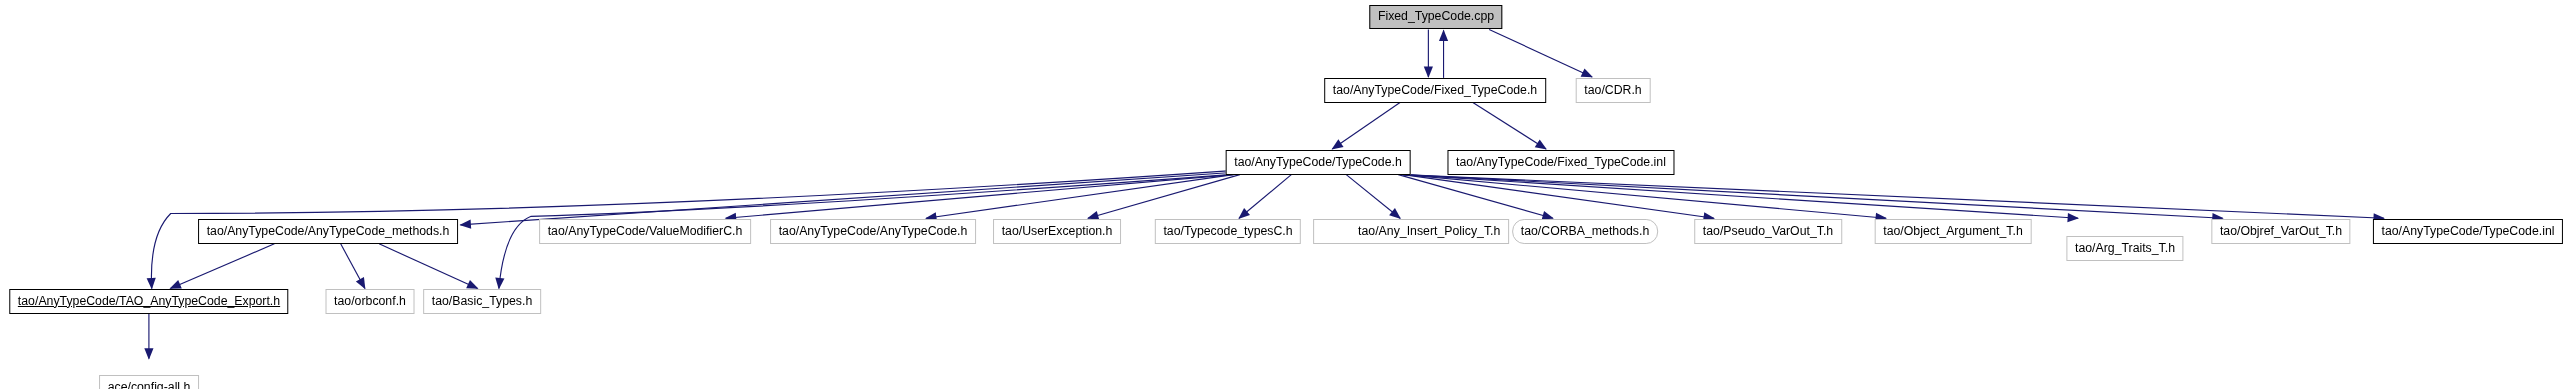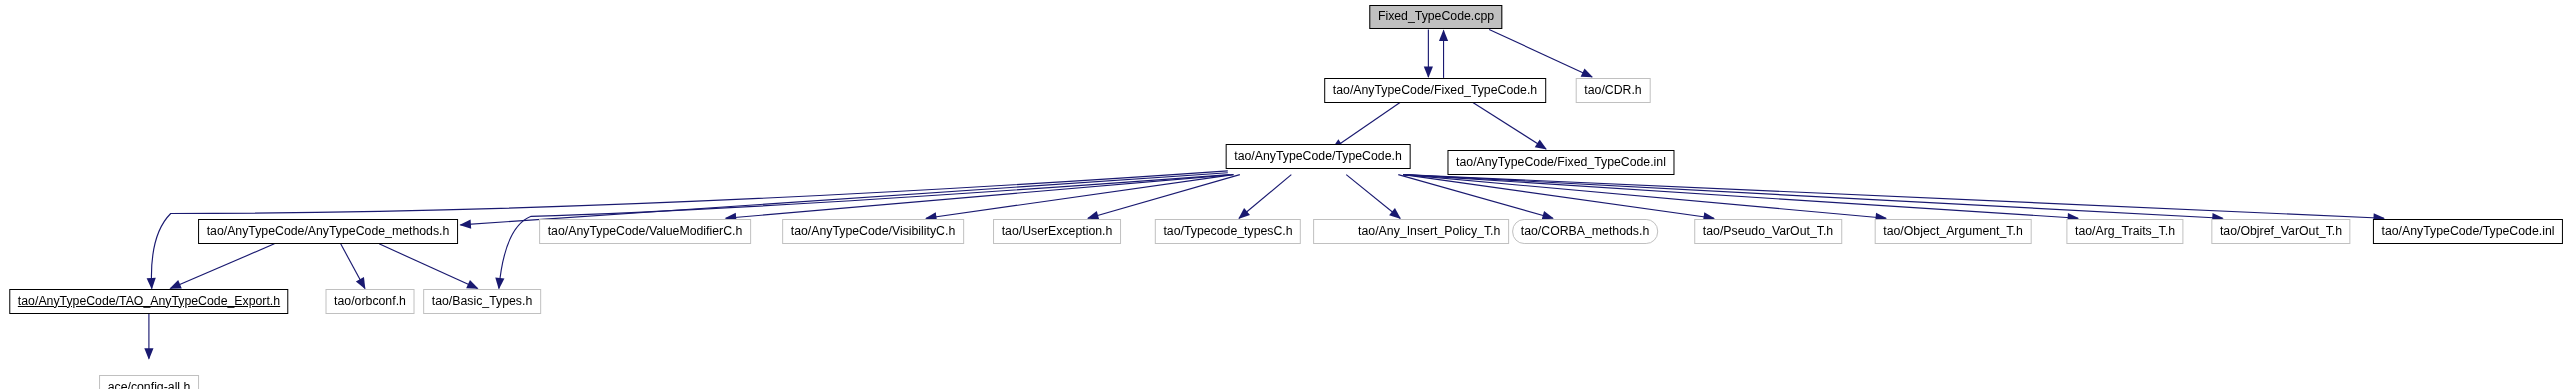--- a/index.html
+++ b/index.html
@@ -47,32 +47,32 @@
         <path class="edge" d="M289.3,257 L179.68,304" marker-end="url(#arr)"></path>
         <path class="edge" d="M359.2,257 L384.72,304" marker-end="url(#arr)"></path>
         <path class="edge" d="M399.7,257 L503.52,304" marker-end="url(#arr)"></path>
         <path class="edge" d="M157,331 L157,378" marker-end="url(#arr)"></path>
       </g>
   </svg>
   <div id="nodes">
       <div class="node root" style="left: 1436px; top: 4.7px;">Fixed_TypeCode.cpp</div>
       <div class="node internal" style="left: 1435px; top: 78px;">tao/AnyTypeCode/Fixed_TypeCode.h</div>
       <div class="node external" style="left: 1613px; top: 78px;">tao/CDR.h</div>
-      <div class="node internal" style="left: 1318px; top: 144px;">tao/AnyTypeCode/TypeCode.h</div>
+      <div class="node internal" style="left: 1318px; top: 150px;">tao/AnyTypeCode/TypeCode.h</div>
       <div class="node internal" style="left: 1561px; top: 150px;">tao/AnyTypeCode/Fixed_TypeCode.inl</div>
       <div class="node internal" style="left: 328px; top: 219px;">tao/AnyTypeCode/AnyTypeCode_methods.h</div>
       <div class="node external" style="left: 645px; top: 219px;">tao/AnyTypeCode/ValueModifierC.h</div>
-      <div class="node external" style="left: 873px; top: 219px;">tao/AnyTypeCode/VisibilityC.h</div>
+      <div class="node external" style="left: 873px; top: 219px;">tao/AnyTypeCode/AnyTypeCode.h</div>
       <div class="node external" style="left: 1057px; top: 219px;">tao/UserException.h</div>
       <div class="node external" style="left: 1228px; top: 219px;">tao/Typecode_typesC.h</div>
       <div class="node external" style="left: 1411px; top: 219px; padding-left: 44px;">tao/Any_Insert_Policy_T.h</div>
       <div class="node external" style="left: 1585px; top: 219px; border-radius: 12px;">tao/CORBA_methods.h</div>
       <div class="node external" style="left: 1768px; top: 219px;">tao/Pseudo_VarOut_T.h</div>
       <div class="node external" style="left: 1953px; top: 219px;">tao/Object_Argument_T.h</div>
-      <div class="node external" style="left: 2125px; top: 219px;">tao/Arg_Traits_T.h</div>
+      <div class="node external" style="left: 2125px; top: 236px;">tao/Arg_Traits_T.h</div>
       <div class="node external" style="left: 2281px; top: 219px;">tao/Objref_VarOut_T.h</div>
       <div class="node internal" style="left: 2468px; top: 219px;">tao/AnyTypeCode/TypeCode.inl</div>
       <div class="node internal" style="left: 149px; top: 289px; text-decoration: underline;">tao/AnyTypeCode/TAO_AnyTypeCode_Export.h</div>
       <div class="node external" style="left: 370px; top: 289px;">tao/orbconf.h</div>
       <div class="node external" style="left: 482px; top: 289px;">tao/Basic_Types.h</div>
       <div class="node external" style="left: 149px; top: 375px;">ace/config-all.h</div>
     </div>
 </div>
 
 

